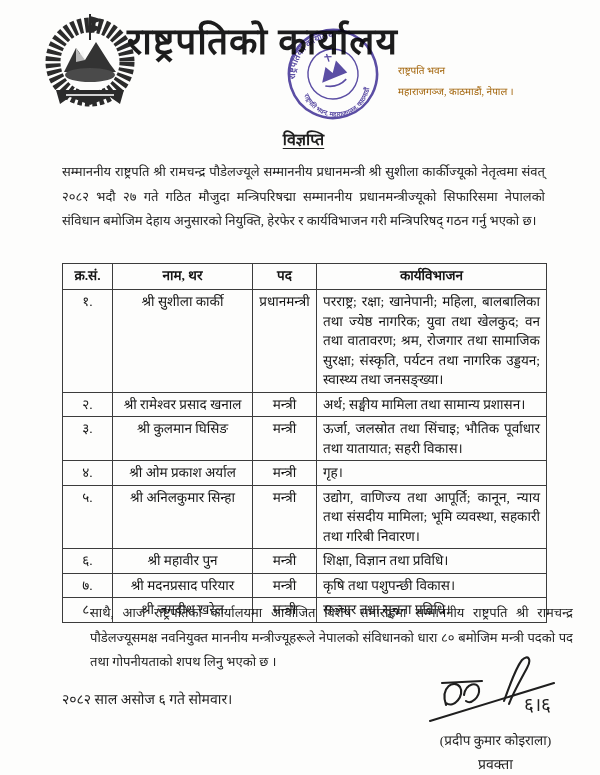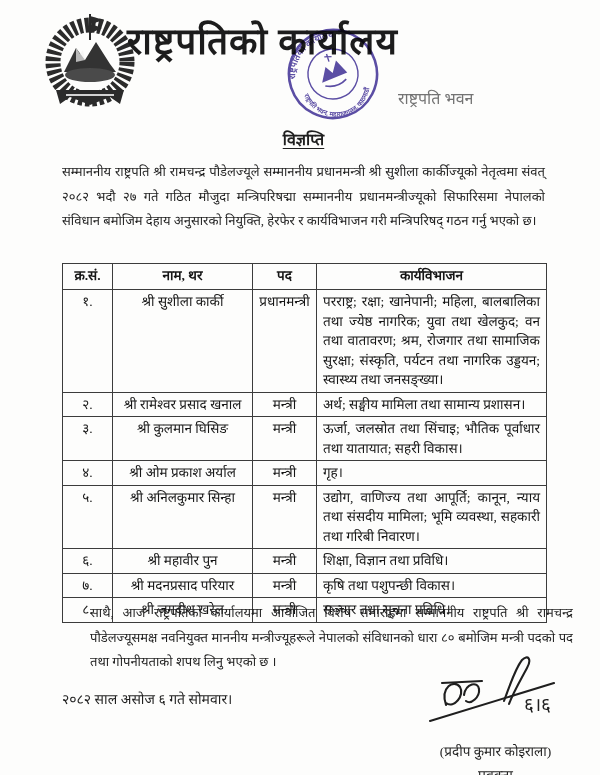--- a/index.html
+++ b/index.html
@@ -11,21 +11,21 @@
   }
   
   .emblem{position:absolute;left:36px;top:10px;width:108px;height:104px;}
   .office-title{
     position:absolute;left:127px;top:14px;margin:0;
     font-size:37px;font-weight:700;letter-spacing:1px;white-space:nowrap;
     color:#1c1c1c;
   }
   .stamp{position:absolute;left:284px;top:27px;width:98px;height:95px;
     opacity:.9;mix-blend-mode:multiply;}
-  .address{position:absolute;left:398px;top:60px;font-size:16px;line-height:21px;color:#737373;margin-top:28px;}
+  .address{position:absolute;left:398px;top:60px;font-size:10px;line-height:21px;color:#a16207;}
   
   .subject{
     position:absolute;left:62px;top:128px;width:483px;text-align:center;
     font-size:16px;font-weight:700;text-decoration:underline;text-underline-offset:3px;
   }
   
   .para{position:absolute;left:62px;width:483px;margin:0;
     font-size:13px;line-height:24.5px;text-align:justify;}
   .para1{top:160px;}
   .para2{top:601px;margin-left:28px;}
@@ -50,21 +50,21 @@
   .minister-table tbody tr:nth-child(3){height:40px;}
   .minister-table tbody tr:nth-child(4){height:21px;}
   .minister-table tbody tr:nth-child(5){height:58px;}
   .minister-table tbody tr:nth-child(6),
   .minister-table tbody tr:nth-child(7),
   .minister-table tbody tr:nth-child(8){height:21px;}
   
   .date-block{position:absolute;left:62px;top:688px;font-size:14px;line-height:24px;}
   .sign-block{position:absolute;left:408px;top:655px;width:175px;text-align:center;}
   .sign-svg{width:160px;height:76px;display:block;margin:0 auto;}
-  .sign-name{font-size:13.5px;margin-top:11px;}
+  .sign-name{font-size:13.5px;margin-top:0;}
   .sign-title{font-size:14px;margin-top:5px;}
 </style>
 </head>
 <body>
 
 <div class="page">
 
   <div class="emblem">
     <svg viewBox="0 0 108 104" width="108" height="104">
 
@@ -106,20 +106,21 @@
         </text>
         <text font-size="6.5">
           <textPath href="#arcBottom" startOffset="2%">राष्ट्रपति भवन, महाराजगञ्ज, काठमाडौं</textPath>
         </text>
       </g>
     </svg>
   </div>
 
   <div class="address">
     <div>राष्ट्रपति भवन</div>
+    <div>महाराजगञ्ज, काठमाडौं, नेपाल ।</div>
   </div>
 
   <div class="subject">विज्ञप्ति</div>
 
   <p class="para para1">सम्माननीय राष्ट्रपति श्री रामचन्द्र पौडेलज्यूले सम्माननीय प्रधानमन्त्री श्री सुशीला कार्कीज्यूको नेतृत्वमा संवत् २०८२ भदौ २७ गते गठित मौजुदा मन्त्रिपरिषद्मा सम्माननीय प्रधानमन्त्रीज्यूको सिफारिसमा नेपालको संविधान बमोजिम देहाय अनुसारको नियुक्ति, हेरफेर र कार्यविभाजन गरी मन्त्रिपरिषद् गठन गर्नु भएको छ।</p>
 
   <table class="minister-table">
     <colgroup>
         <col class="c1">
         <col class="c2">

